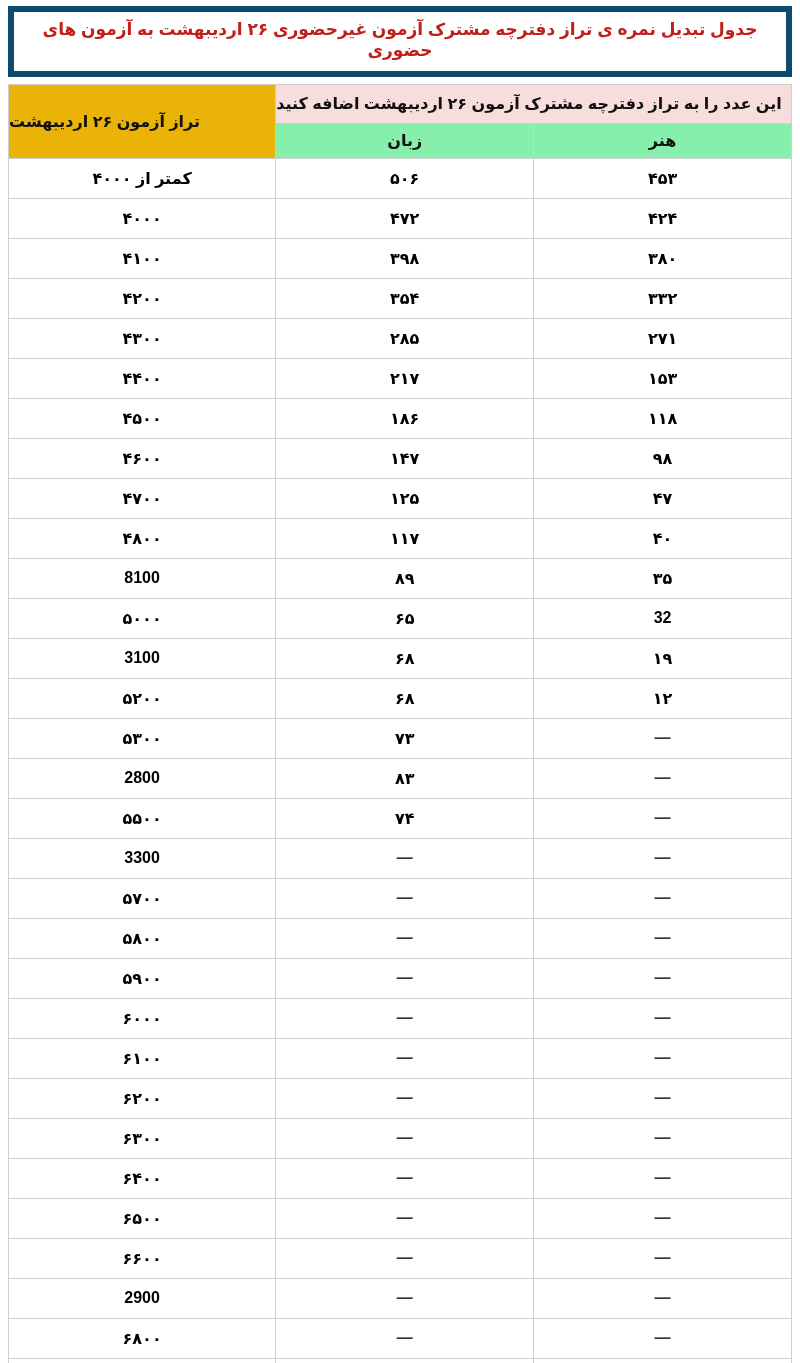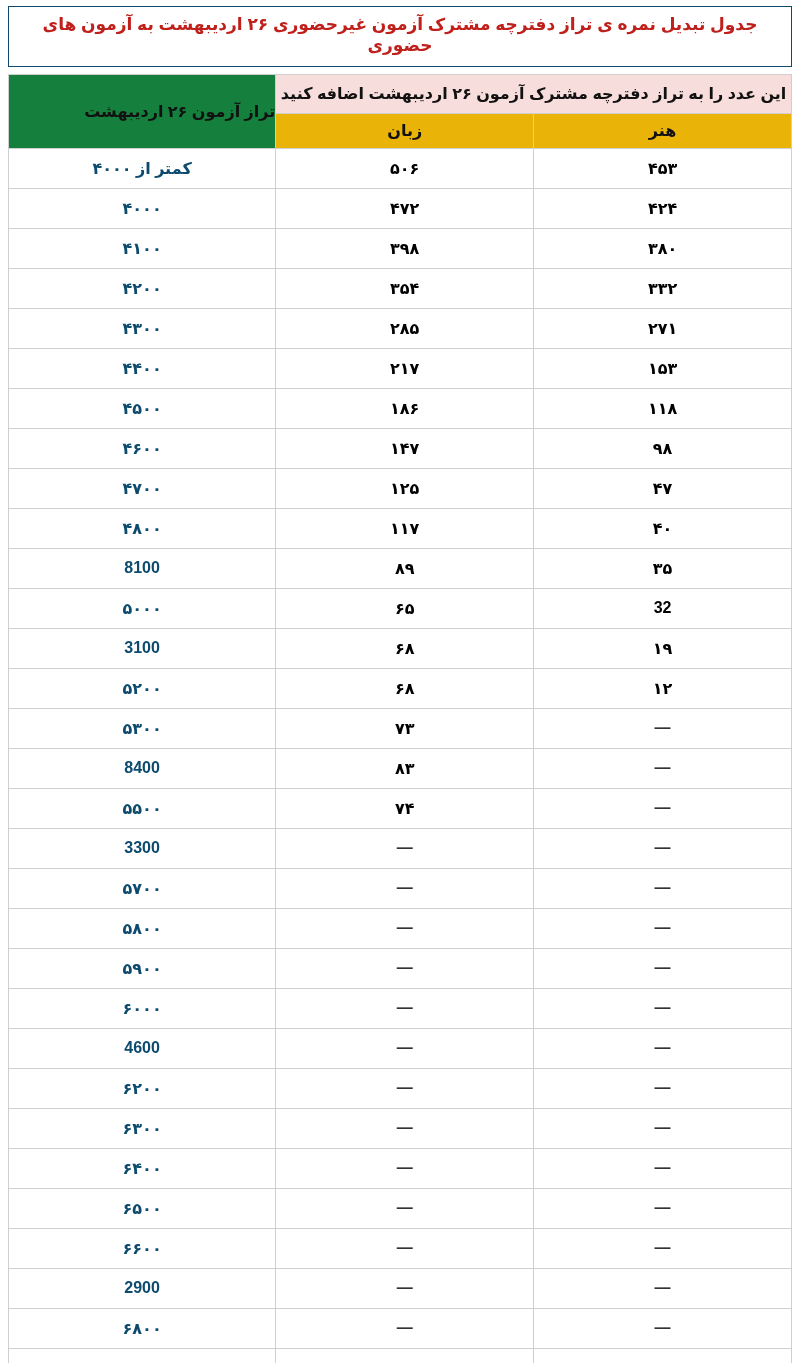--- a/index.html
+++ b/index.html
@@ -11,21 +11,21 @@
     width: 800px;
     font-family: "Liberation Sans", "DejaVu Sans", sans-serif;
     color: #000000;
   }
   .page {
     width: 800px;
     box-sizing: border-box;
     padding: 6px 8px 8px 8px;
   }
   .title-box {
-    border: 1px solid #0c4a6e;
+    border: 6px solid #0c4a6e;
     background: #ffffff;
     text-align: center;
     padding: 7px 4px 9px 4px;
     margin-bottom: 7px;
   }
   .title-text {
     color: #c0201b;
     font-size: 17px;
     font-weight: bold;
     line-height: 1.25;
@@ -36,51 +36,51 @@
     border-collapse: collapse;
     table-layout: fixed;
     direction: rtl;
   }
   table.conv td, table.conv th {
     border: 1px solid #cfcfcf;
     padding: 0;
     margin: 0;
   }
   .hdr-right {
-    background: #15803d;
-    text-align: right;
+    background: #eab308;
+    text-align: left;
     vertical-align: middle;
     font-weight: bold;
     font-size: 16px;
     color: #111;
     width: 34%;
   }
   .hdr-top {
     background: #f7dedc;
-    text-align: center;
+    text-align: left;
     font-weight: bold;
     font-size: 16px;
     color: #111;
     height: 38px;
   }
   .hdr-sub {
-    background: #eab308;
+    background: #86efac;
     text-align: center;
     font-weight: bold;
     font-size: 16px;
     color: #111;
     height: 34px;
     width: 33%;
   }
   td.lvl {
     text-align: center;
     font-weight: bold;
     font-size: 16px;
     height: 39px;
-    color: #0c4a6e;
+    color: #000000;
   }
   td.val {
     text-align: center;
     font-weight: bold;
     font-size: 16px;
     height: 39px;
     color: #000;
   }
   td.dash {
     color: #333;
@@ -178,21 +178,21 @@
           <td class="lvl">۵۲۰۰</td>
         </tr>
         <tr>
           <td class="val dash">—</td>
           <td class="val">۷۳</td>
           <td class="lvl">۵۳۰۰</td>
         </tr>
         <tr>
           <td class="val dash">—</td>
           <td class="val">۸۳</td>
-          <td class="lvl">8400</td>
+          <td class="lvl">2800</td>
         </tr>
         <tr>
           <td class="val dash">—</td>
           <td class="val">۷۴</td>
           <td class="lvl">۵۵۰۰</td>
         </tr>
         <tr>
           <td class="val dash">—</td>
           <td class="val dash">—</td>
           <td class="lvl">3300</td>
@@ -213,21 +213,21 @@
           <td class="lvl">۵۹۰۰</td>
         </tr>
         <tr>
           <td class="val dash">—</td>
           <td class="val dash">—</td>
           <td class="lvl">۶۰۰۰</td>
         </tr>
         <tr>
           <td class="val dash">—</td>
           <td class="val dash">—</td>
-          <td class="lvl">4600</td>
+          <td class="lvl">۶۱۰۰</td>
         </tr>
         <tr>
           <td class="val dash">—</td>
           <td class="val dash">—</td>
           <td class="lvl">۶۲۰۰</td>
         </tr>
         <tr>
           <td class="val dash">—</td>
           <td class="val dash">—</td>
           <td class="lvl">۶۳۰۰</td>

